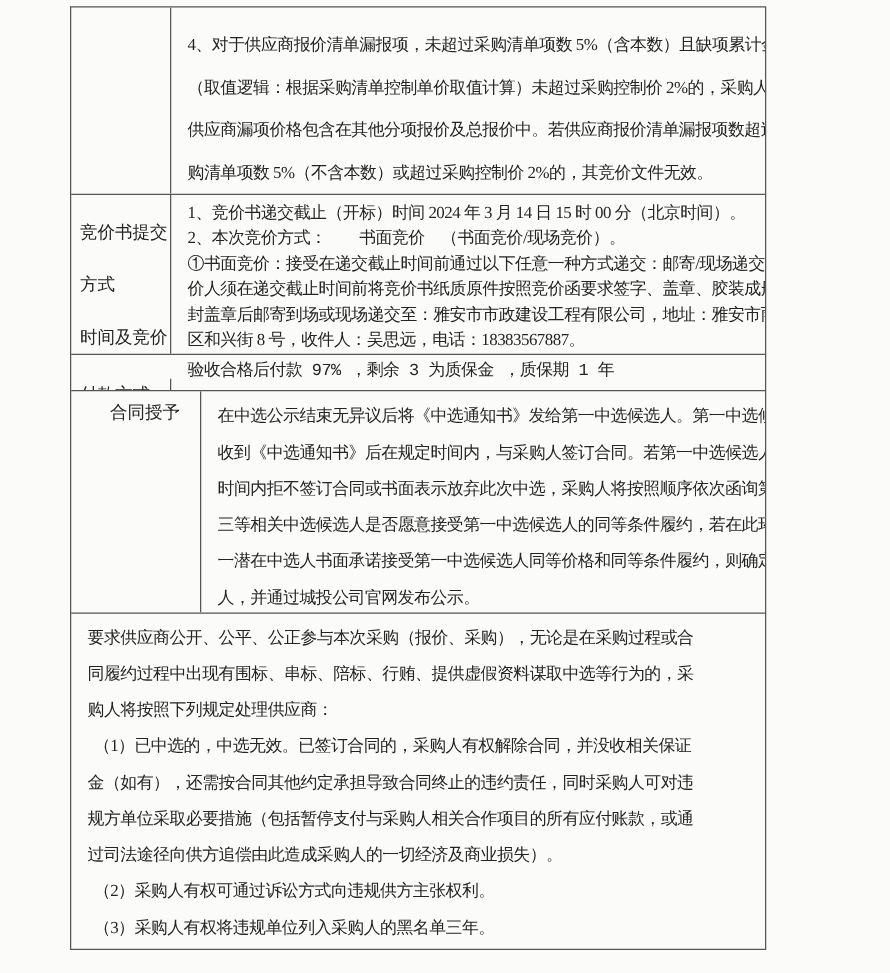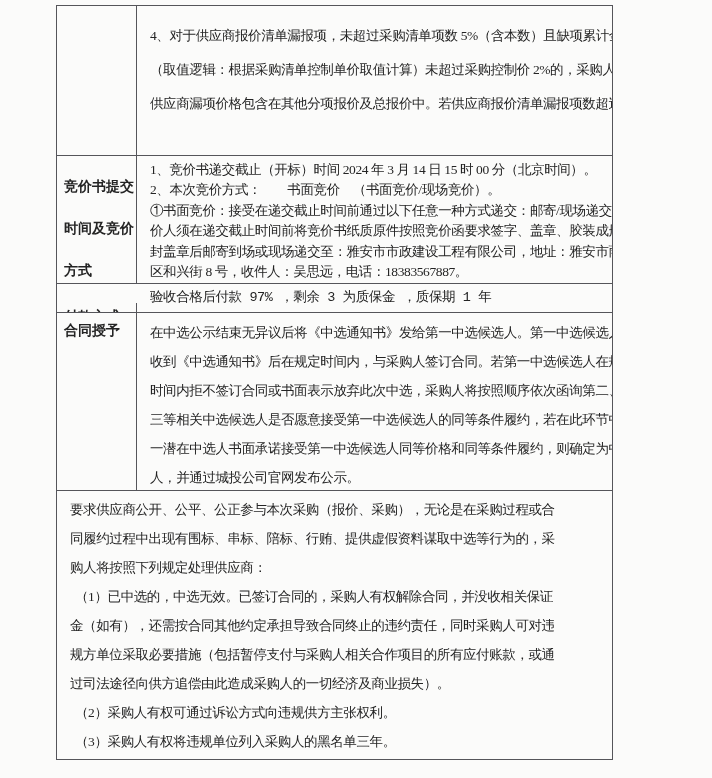--- a/index.html
+++ b/index.html
@@ -26,21 +26,21 @@
     display: flex;
     flex-direction: column;
     background: var(--paper);
   }
   .row { display: flex; border-bottom: 1px solid var(--border); overflow: hidden; }
   .row:last-child { border-bottom: none; }
   .label-cell {
     width: 80px;
     flex: 0 0 80px;
     border-right: 1px solid var(--border);
-    font-weight: bold;
+    font-weight: normal;
     font-size: 14px;
     padding-left: 7px;
     overflow: hidden;
   }
   .content-cell {
     flex: 1;
     padding-left: 13px;
     padding-right: 4px;
     font-size: 13.5px;
     letter-spacing: -0.4px;
@@ -54,46 +54,47 @@
 
   .r2 { height: 128px; }
   .r2 .label-cell { padding-top: 10px; line-height: 42px; }
   .r2 .content-cell { padding-top: 4px; line-height: 20.5px; font-family: Liberation Serif, serif; }
 
   .r3 { height: 29px; }
   .r3 .label-cell { line-height: 27px; margin-top: 19px; }
   .r3 .content-cell { line-height: 27px; font-family: Liberation Mono, monospace; }
 
   .r4 { height: 179px; }
-  .r4 .label-cell { padding-top: 8px; line-height: 20px; }
+  .r4 .label-cell { padding-top: 8px; line-height: 20px; margin-left: 24px; }
   .r4 .content-cell { padding-top: 5px; line-height: 29px; }
 
   .r5 { height: 268px; }
   .r5 .label-cell { display: flex; align-items: center; }
   .r5 .content-cell { padding-top: 4px; line-height: 29px; }
 </style>
 </head>
 <body>
 
 <div class="doc-table">
 
   <div class="row r1">
     <div class="label-cell"></div>
     <div class="content-cell">
       <div class="ln">4、对于供应商报价清单漏报项，未超过采购清单项数 5%（含本数）且缺项累计金额</div>
       <div class="ln">（取值逻辑：根据采购清单控制单价取值计算）未超过采购控制价 2%的，采购人视为</div>
       <div class="ln">供应商漏项价格包含在其他分项报价及总报价中。若供应商报价清单漏报项数超过采</div>
+      <div class="ln">购清单项数 5%（不含本数）或超过采购控制价 2%的，其竞价文件无效。</div>
     </div>
   </div>
 
   <div class="row r2">
     <div class="label-cell">
       <div class="ln">竞价书提交</div>
+      <div class="ln">方式</div>
       <div class="ln">时间及竞价</div>
-      <div class="ln">方式</div>
     </div>
     <div class="content-cell">
       <div class="ln">1、竞价书递交截止（开标）时间 2024 年 3 月 14 日 15 时 00 分（北京时间）。</div>
       <div class="ln">2、本次竞价方式：　　书面竞价　（书面竞价/现场竞价）。</div>
       <div class="ln">①书面竞价：接受在递交截止时间前通过以下任意一种方式递交：邮寄/现场递交，竞</div>
       <div class="ln">价人须在递交截止时间前将竞价书纸质原件按照竞价函要求签字、盖章、胶装成册密</div>
       <div class="ln">封盖章后邮寄到场或现场递交至：雅安市市政建设工程有限公司，地址：雅安市雨城</div>
       <div class="ln">区和兴街 8 号，收件人：吴思远，电话：18383567887。</div>
     </div>
   </div>

